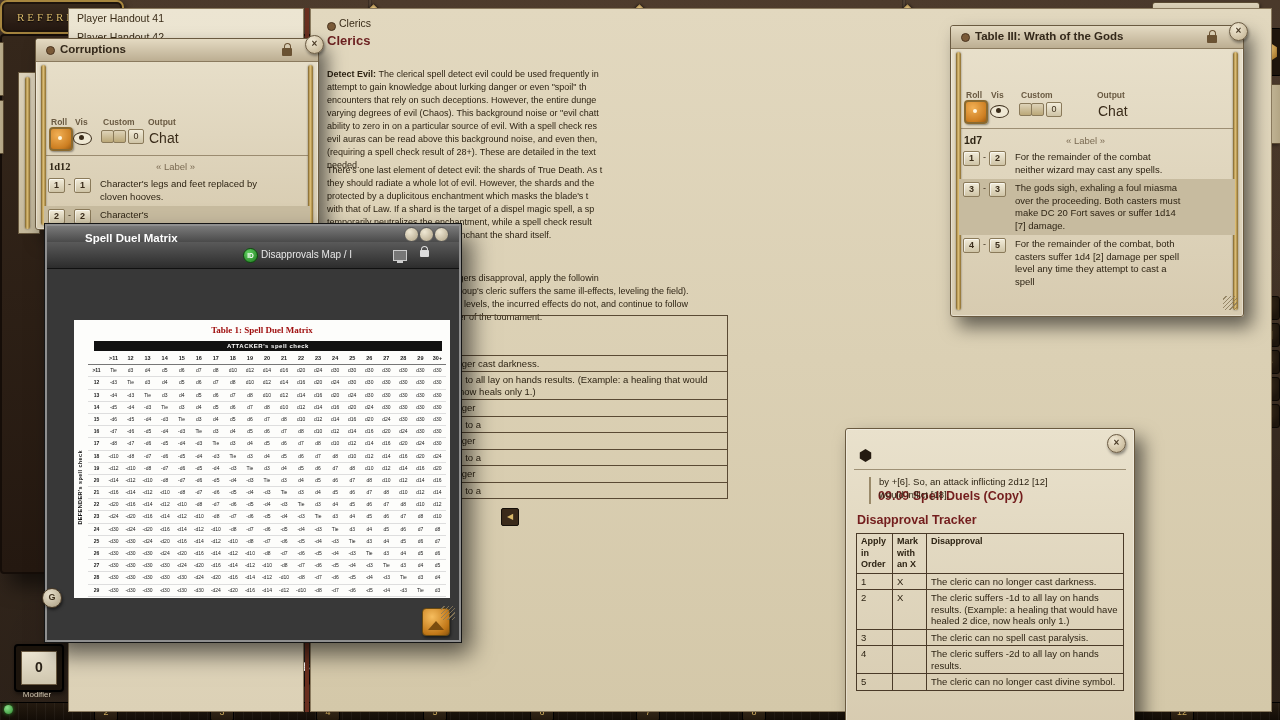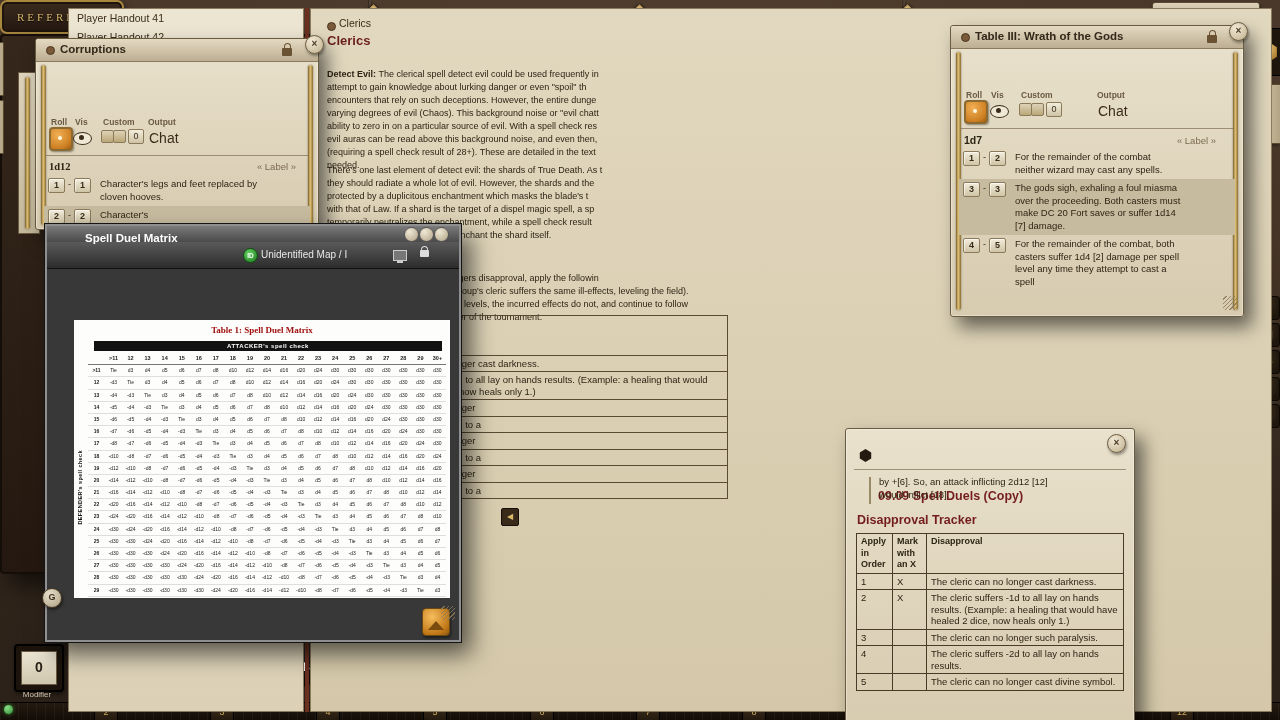--- a/index.html
+++ b/index.html
@@ -40,21 +40,21 @@
   .die-btn{position:absolute;width:20px;height:20px;border-radius:4px;
     background:radial-gradient(circle at 35% 30%,#f2b055,#cd7f22 70%,#9c5c14);border:2px solid #8a6a30;box-shadow:1px 1px 2px rgba(0,0,0,.4);}
   .die-btn i{position:absolute;left:7px;top:7px;width:4px;height:4px;border-radius:50%;background:#fff8e0;}
   .eye{position:absolute;width:17px;height:11px;border:1.5px solid #3a2c1a;border-radius:50%;background:#efe8d4;}
   .eye i{position:absolute;left:5px;top:2px;width:5px;height:5px;border-radius:50%;background:#3a2c1a;}
   .minidie{position:absolute;width:11px;height:11px;background:linear-gradient(#ded3b8,#bba878);border:1px solid #8a7a5a;border-radius:2px;}
   .zerobox{position:absolute;width:14px;height:13px;background:linear-gradient(#f2ecda,#cfc4a6);border:1px solid #8a7a5a;
     font-size:9px;text-align:center;line-height:13px;color:#3a2c1a;border-radius:2px;}
   .chat-label{position:absolute;font-size:14px;color:#3a2c1a;}
   .dielabel{position:absolute;font-size:10.5px;font-weight:bold;color:#2e2414;}
-  .collabel{position:absolute;font-size:9.5px;color:#7a6a52;text-align:right;}
+  .collabel{position:absolute;font-size:9.5px;color:#7a6a52;text-align:left;}
   .wtext{white-space:pre-line;font-size:9.5px;line-height:12.5px;color:#2e2414;}
   .rollrows{position:absolute;overflow:hidden;}
   .roll-row{display:flex;align-items:flex-start;padding:3px 4px;}
   .roll-row.hl{background:#c7bb9f;}
   .numbox{display:inline-block;min-width:15px;height:13px;background:linear-gradient(#f2ecda,#cfc4a6);border:1px solid #8a7a5a;border-radius:2px;
     font-size:9px;font-weight:bold;color:#3a2c1a;text-align:center;line-height:13px;box-shadow:inset 1px 1px 0 rgba(255,255,255,.6);margin-right:3px;}
   .dash{font-size:9px;color:#3a2c1a;margin-right:3px;line-height:13px;}
   .roll-text{margin-left:6px;}
   
   #refwin{left:330px;top:56px;width:750px;height:536px;background:linear-gradient(#35271b,#241810);
@@ -483,39 +483,39 @@
 an X</div>
     <div class="hed">Disapproval</div>
   <div>1</div>
       <div>X</div>
       <div>The cleric can no longer cast darkness.</div>
       <div>2</div>
       <div>X</div>
       <div>The cleric suffers -1d to all lay on hands results. (Example: a healing that would have healed 2 dice, now heals only 1.)</div>
       <div>3</div>
       <div></div>
-      <div>The cleric can no longer such paralysis.</div>
+      <div>The cleric can no spell cast paralysis.</div>
       <div>4</div>
       <div></div>
       <div>The cleric suffers -2d to all lay on hands results.</div>
       <div>5</div>
       <div></div>
       <div>The cleric can no longer cast divine symbol.</div>
     </div>
 </div>
 
 <div id="imgwin">
   <div id="img-topstrip"></div>
   <div class="winctl" style="right:40px;top:1px;"></div>
   <div class="winctl" style="right:25px;top:1px;"></div>
   <div class="winctl" style="right:10px;top:1px;"></div>
   <div id="img-titlebar"></div>
   <div id="img-title">Spell Duel Matrix</div>
   <div class="idchip" style="left:196px;top:22px;">ID</div>
-  <div id="maplabel" style="left:214px;top:23px;">Unidentified Map / I</div>
+  <div id="maplabel" style="left:214px;top:23px;">Disapprovals Map / I</div>
   <div class="monitor-ic" style="right:52px;top:24px;"></div>
   <div class="locklight" style="right:30px;top:24px;"></div>
   <div id="imgarea">
     <div id="mtitle">Table 1: Spell Duel Matrix</div>
     <div id="mband">ATTACKER's spell check</div>
     <div id="mvlabel">
         <span>DEFENDER's spell check</span>
       </div>
     <div id="mgrid">
         <div class="mrow mhead">

